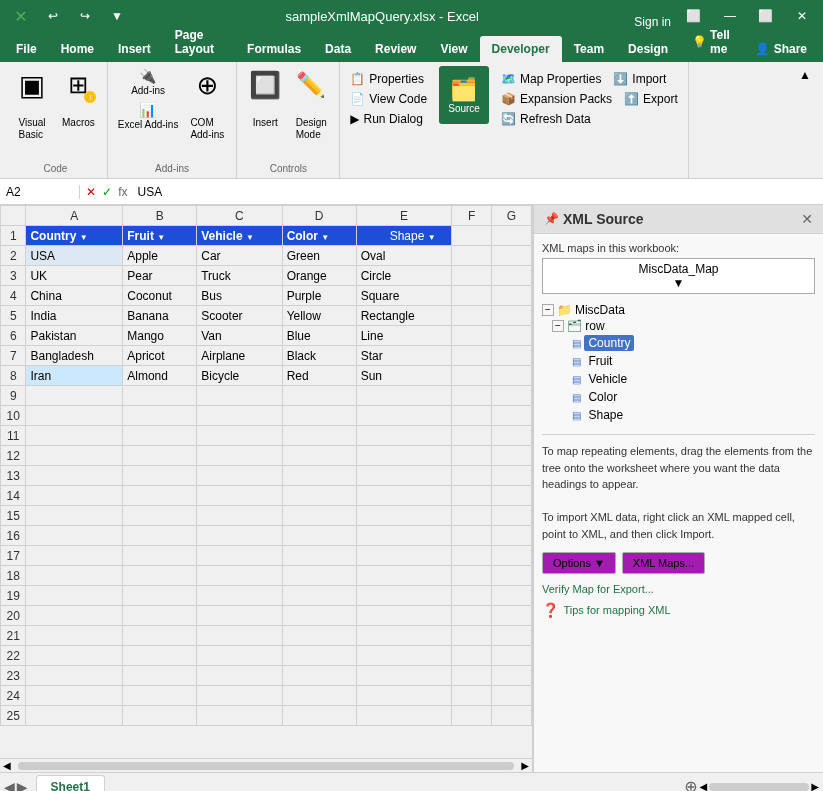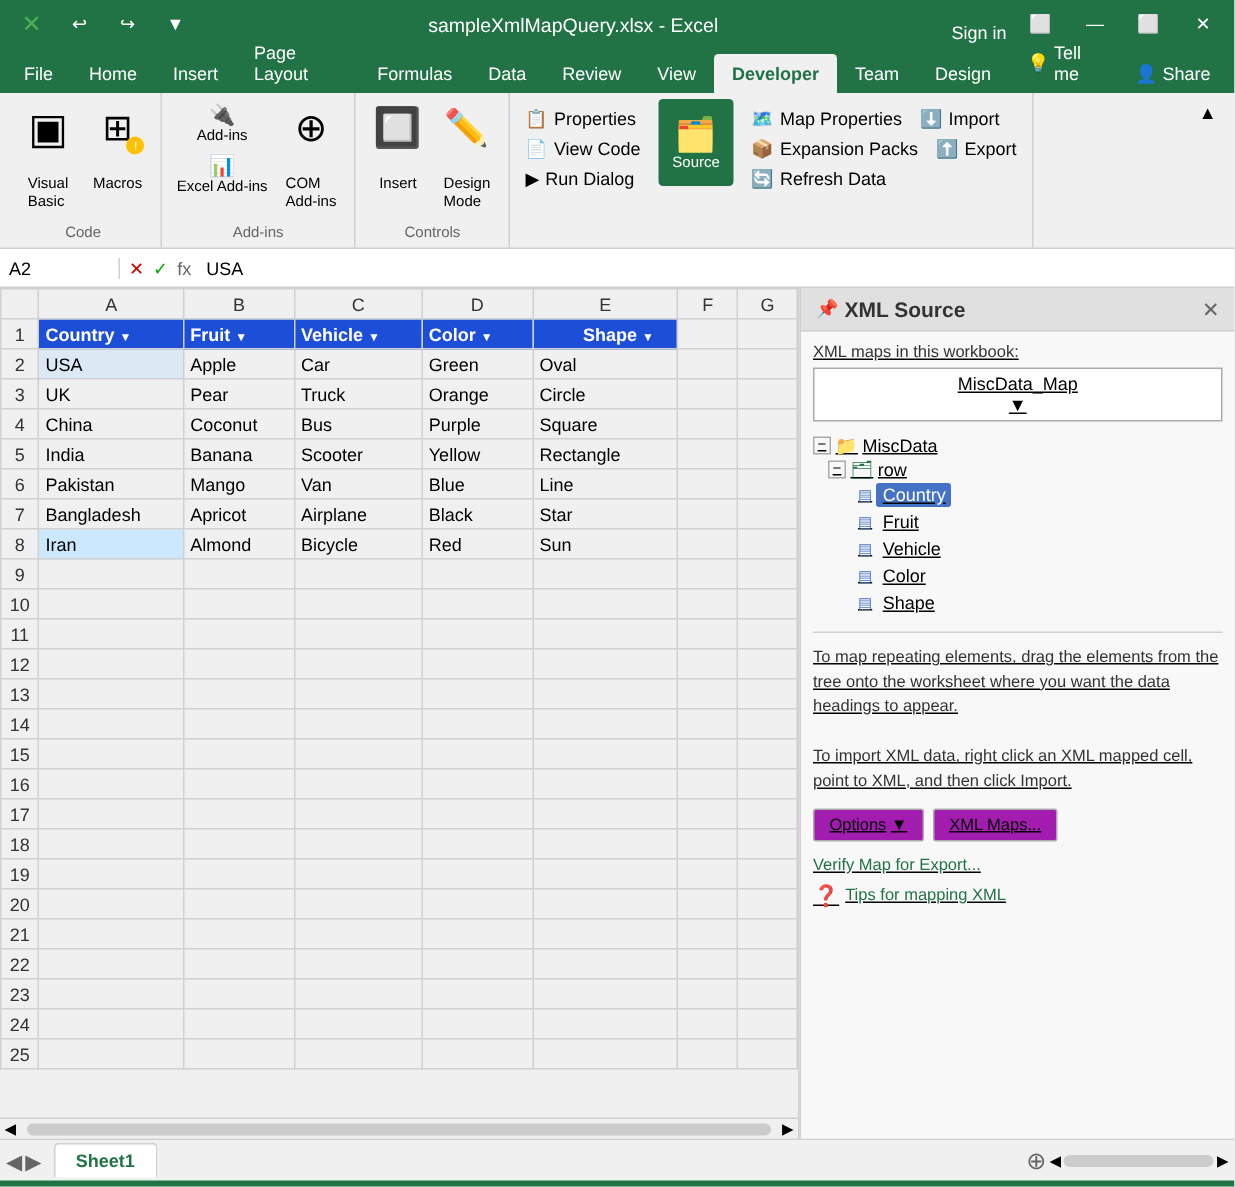--- a/index.html
+++ b/index.html
@@ -7,28 +7,28 @@
 
     
     .title-bar { background: #217346; color: white; height: 32px; display: flex; align-items: center; justify-content: space-between; padding: 0 8px; }
     .title-bar-left { display: flex; align-items: center; gap: 6px; }
     .title-bar-center { flex: 1; text-align: center; font-size: 13px; }
     .title-bar-right { display: flex; align-items: flex-end; gap: 10px; font-size: 12px; }
     .win-btn { width: 26px; height: 26px; display: flex; align-items: center; justify-content: center; cursor: pointer; border-radius: 2px; }
 
     
     .ribbon-tabs { background: #217346; display: flex; align-items: flex-end; padding: 0 4px; height: 30px; }
-    .ribbon-tab { color: white; padding: 6px 12px; font-size: 12px; cursor: pointer; border-radius: 3px 3px 0 0; }
+    .ribbon-tab { color: white; padding: 6px 12px; font-size: 12px; cursor: pointer; border-radius: 3px 3px 0 0; font-weight: bold; }
     .ribbon-tab.active { background: #f0f0f0; color: #217346; font-weight: 600; }
 
     
     .ribbon { background: #f0f0f0; border-bottom: 1px solid #d0d0d0; display: flex; align-items: stretch; padding: 0 4px; min-height: 86px; }
     .ribbon-group { display: flex; flex-direction: column; align-items: center; border-right: 1px solid #d0d0d0; padding: 4px 6px; min-width: 60px; }
     .ribbon-group-items { display: flex; align-items: flex-start; gap: 2px; flex: 1; }
-    .ribbon-group-label { font-size: 10px; color: #666; margin-top: 6px; text-align: center; }
+    .ribbon-group-label { font-size: 10px; color: #666; margin-top: 19px; text-align: center; }
     .ribbon-btn { display: flex; flex-direction: column; align-items: center; justify-content: flex-start; padding: 3px 6px; cursor: pointer; border-radius: 3px; min-width: 44px; }
     .ribbon-btn-icon { width: 32px; height: 32px; display: flex; align-items: center; justify-content: center; font-size: 20px; }
     .ribbon-btn-label { font-size: 10px; text-align: left; line-height: 1.2; margin-top: 16px; }
     .ribbon-btn-sm { display: flex; flex-direction: column; align-items: center; padding: 2px 4px; cursor: pointer; border-radius: 3px; gap: 1px; }
     .ribbon-btn-sm-icon { font-size: 14px; }
     .ribbon-btn-sm-label { font-size: 10px; }
     .source-btn { display: flex; flex-direction: column; align-items: center; justify-content: center; background: #217346; color: white; border-radius: 3px; padding: 4px 8px; cursor: pointer; min-width: 50px; }
     .source-btn-icon { font-size: 18px; }
     .source-btn-label { font-size: 10px; }
 
@@ -50,21 +50,21 @@
     .col-header { background: #f0f0f0; }
     .col-header-selected { background: #217346; color: white; }
     .cell-selected { background: #dce9f5; }
     .cell-blue-bg { background: #1d4ed8; color: white; }
 
     
     .xml-panel { width: 290px; background: #f8f8f8; border-left: 1px solid #d0d0d0; display: flex; flex-direction: column; }
     .xml-panel-header { background: #e0e0e0; padding: 6px 10px; display: flex; align-items: center; justify-content: space-between; border-bottom: 1px solid #d0d0d0; }
     .xml-panel-title { font-size: 14px; font-weight: 600; color: #333; }
     .xml-panel-close { cursor: pointer; color: #666; font-size: 14px; }
-    .xml-panel-content { padding: 8px; flex: 1; overflow-y: auto; text-decoration: underline; }
+    .xml-panel-content { padding: 8px; flex: 1; overflow-y: auto; }
     .xml-maps-label { font-size: 11px; color: #333; margin-bottom: 4px; }
     .xml-dropdown { width: 100%; border: 1px solid #aaa; background: white; padding: 3px 6px; font-size: 12px; display: flex; align-items: center; justify-content: space-between; cursor: pointer; margin-bottom: 8px; flex-direction: column; }
     .xml-tree { font-size: 12px; }
     .xml-tree-item { display: flex; align-items: center; gap: 3px; padding: 1px 0; }
     .xml-tree-indent1 { padding-left: 10px; }
     .xml-tree-indent3 { padding-left: 30px; }
     .tree-icon-folder { color: #e8b44b; font-size: 12px; }
     .xml-node-selected { background: #4472c4; color: white; padding: 1px 4px; border-radius: 2px; display: inline-block; }
     .xml-node-normal { padding: 1px 4px; display: inline-block; }
     .xml-hint { font-size: 11px; color: #333; margin: 10px 0; line-height: 1.5; border-top: 1px solid #d0d0d0; padding-top: 8px; }
@@ -274,21 +274,21 @@
           </tr>
         </thead>
         <tbody>
 
           <tr>
             <td class="row-header">1</td>
             <td class="cell-blue-bg" style="font-weight:600;">Country <span style="font-size:8px;">▼</span></td>
             <td class="cell-blue-bg" style="font-weight:600;">Fruit <span style="font-size:8px;">▼</span></td>
             <td class="cell-blue-bg" style="font-weight:600;">Vehicle <span style="font-size:8px;">▼</span></td>
             <td class="cell-blue-bg" style="font-weight:600;">Color <span style="font-size:8px;">▼</span></td>
-            <td class="cell-blue-bg" style="font-weight:700;padding-left:33px;">Shape <span style="font-size:8px;">▼</span></td>
+            <td class="cell-blue-bg" style="font-weight:400;padding-left:33px;">Shape <span style="font-size:8px;">▼</span></td>
             <td></td>
             <td></td>
           </tr>
 
           <tr>
             <td class="row-header">2</td>
             <td class="cell-selected">USA</td>
             <td>Apple</td>
             <td>Car</td>
             <td>Green</td>

